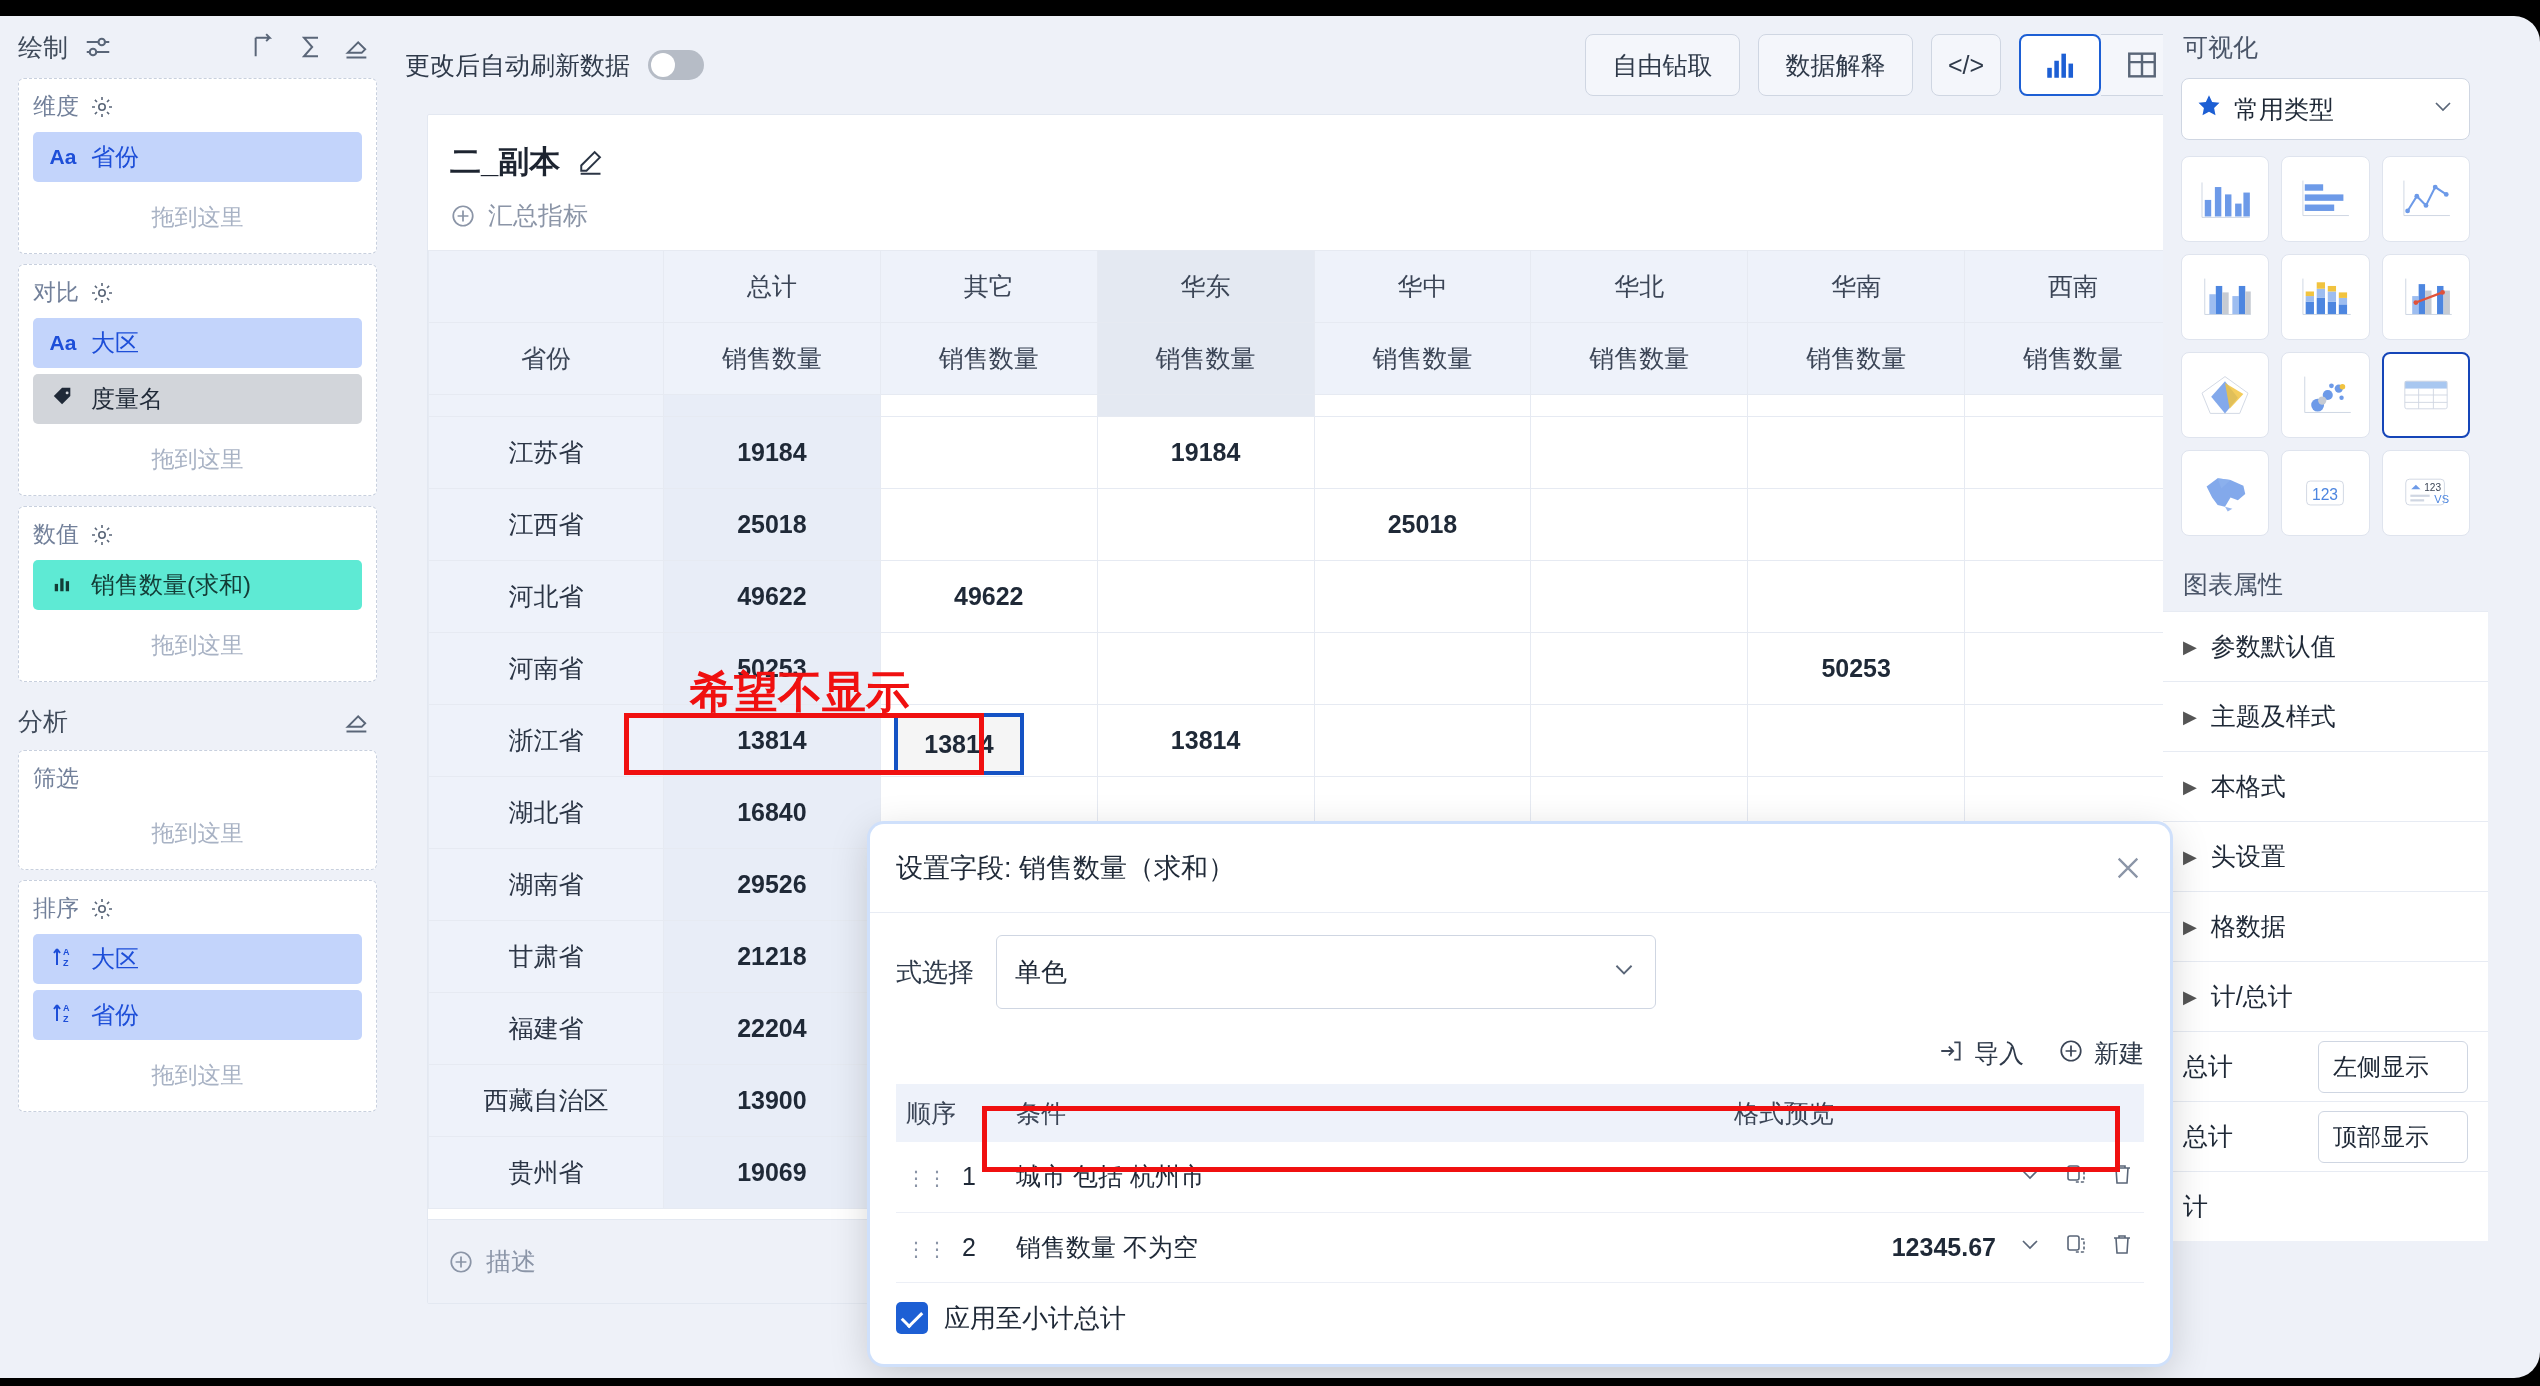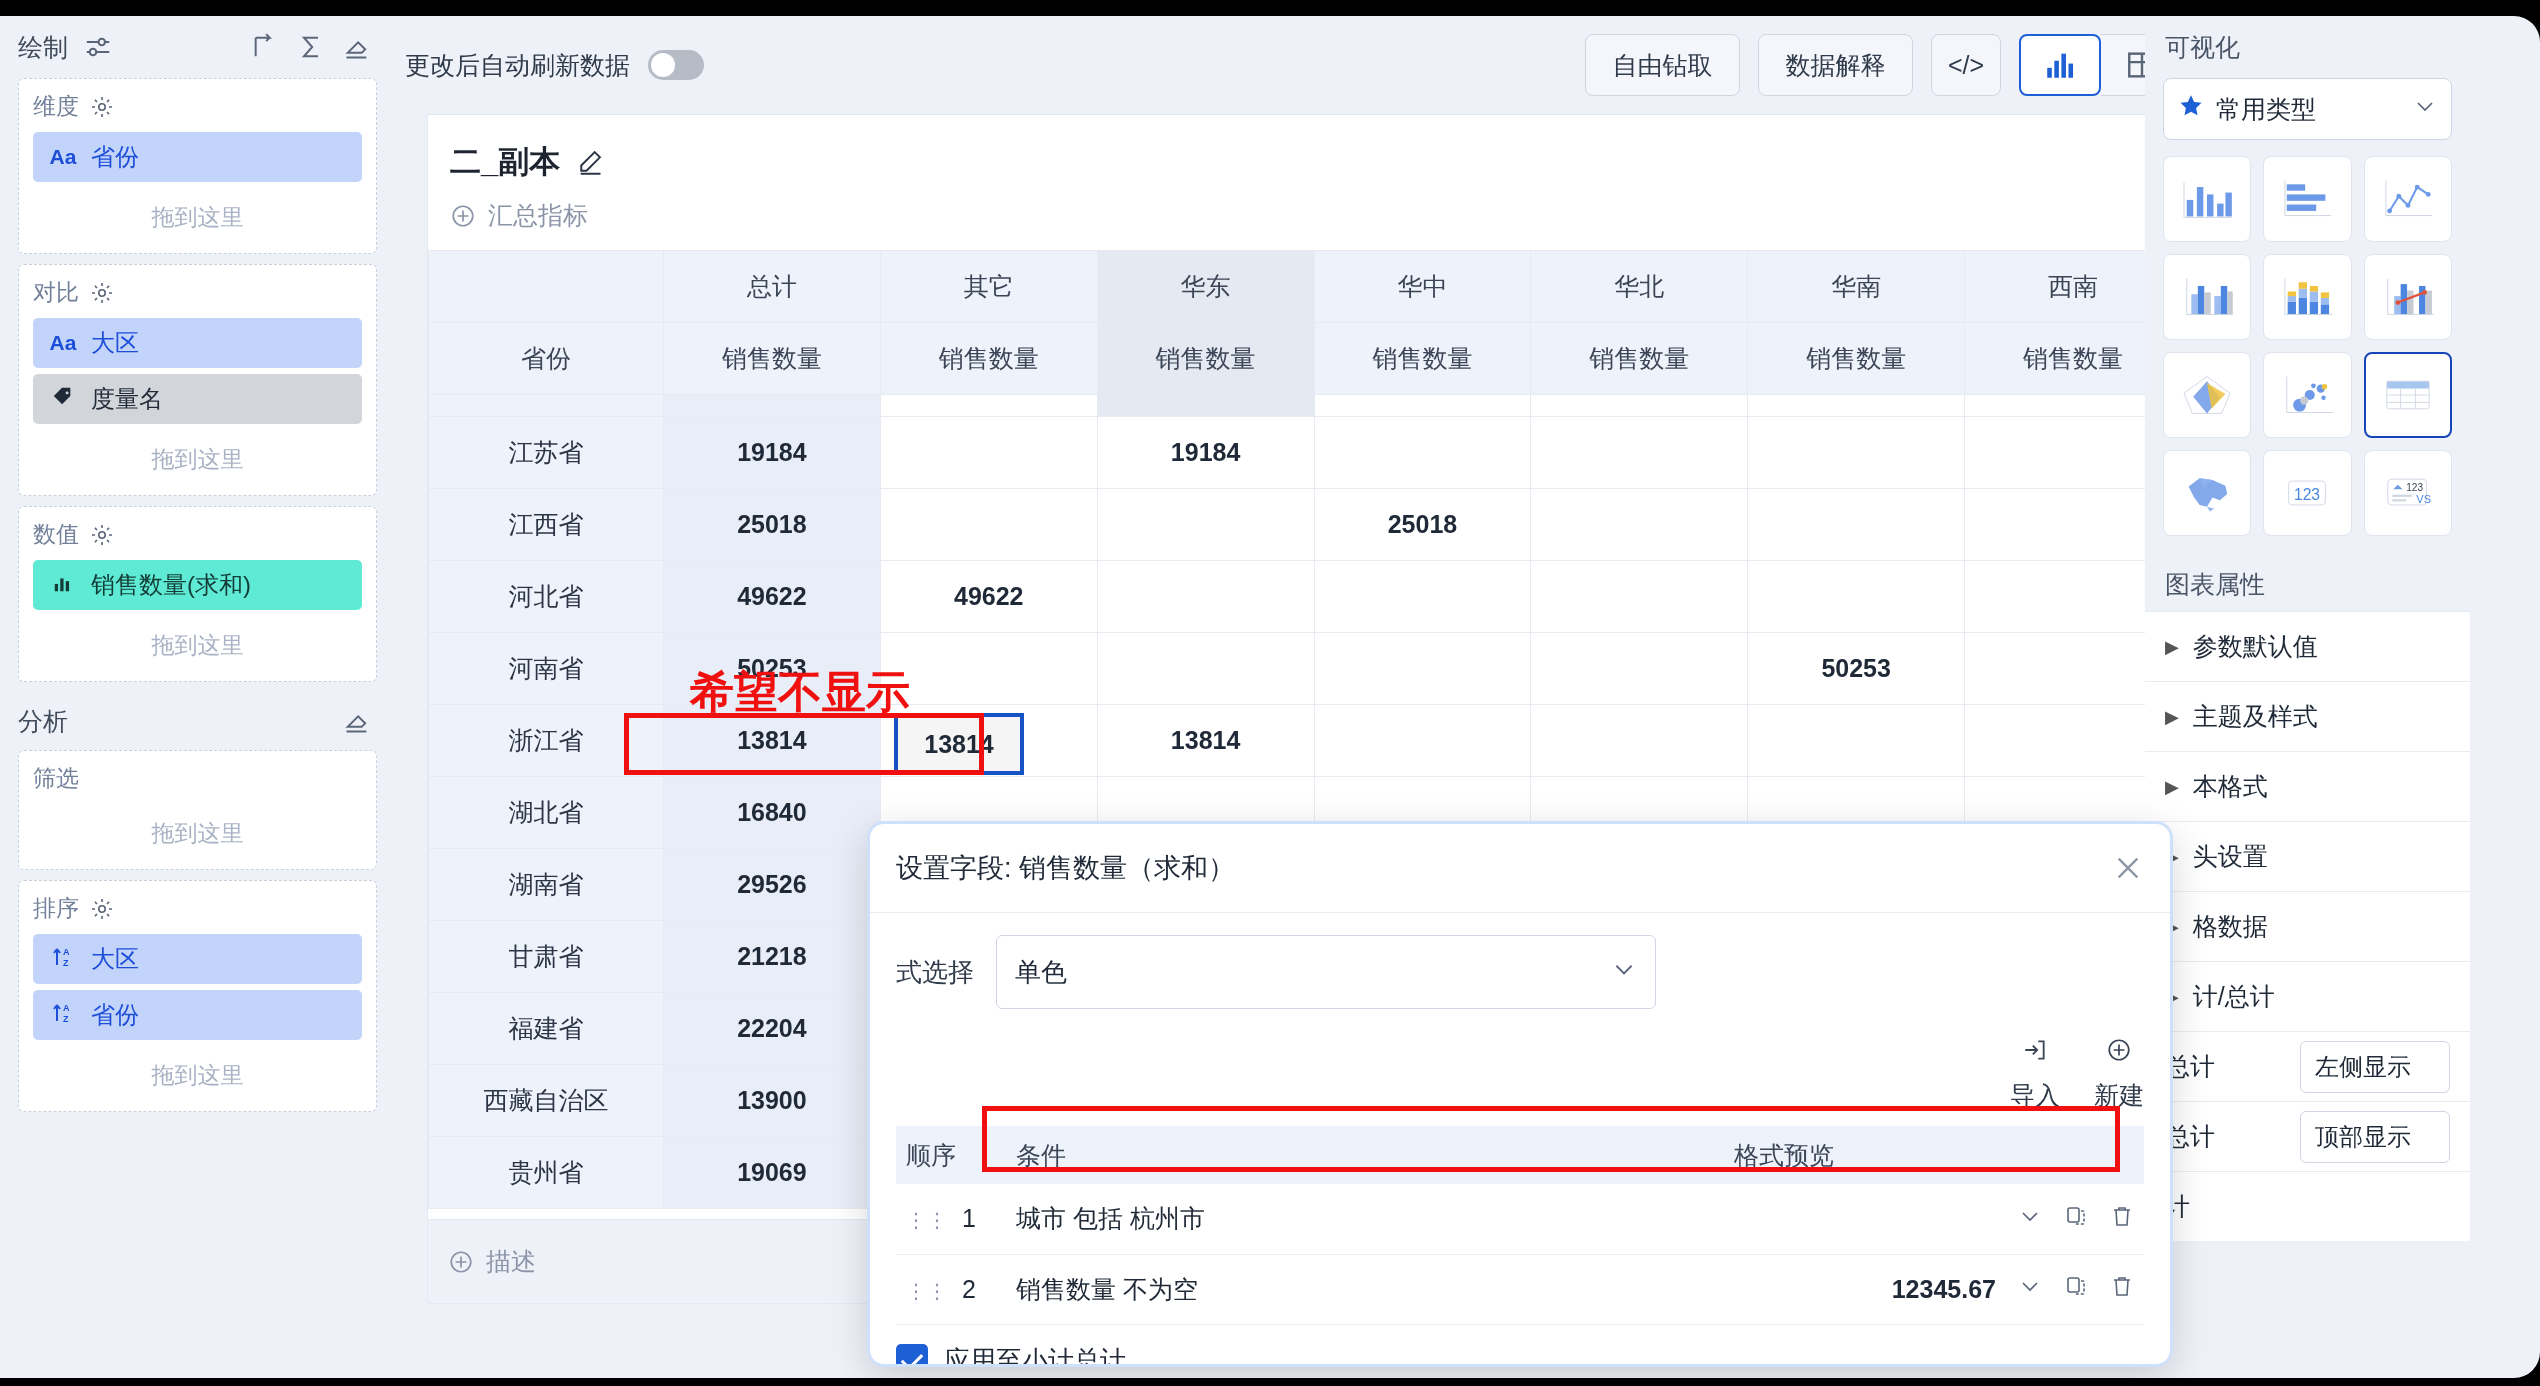--- a/index.html
+++ b/index.html
@@ -87,21 +87,21 @@
     font-family:"Liberation Sans","DejaVu Sans",sans-serif; }
   .bluebox { position:absolute; border:4px solid #1552c4; background:#f5f5f5; z-index:29;
     display:flex; align-items:center; justify-content:center; font-size:25px;
     font-weight:bold; color:#1f2937; }
 
   .canvas-foot { position:absolute; left:0; bottom:0; width:100%; height:84px;
     background:#eef1f8; border-top:1px solid #e3e8f1; display:flex; align-items:center;
     padding-left:20px; gap:12px; font-size:25px; color:#8b95a7; }
 
   
-  .right-pane { position:absolute; right:70px; top:0; width:325px; height:1362px;
+  .right-pane { position:absolute; right:52px; top:0; width:325px; height:1362px;
     background:#eef1f8; }
   .rp-head { height:62px; display:flex; align-items:center; padding:0 20px;
     font-size:25px; color:#4a5568; }
   .select-box { margin:0 18px; height:62px; background:#fff; border:1px solid #cfd6e2;
     border-radius:8px; display:flex; align-items:center; padding:0 14px; gap:12px;
     font-size:25px; color:#1f2937; }
   .select-box .sv { flex:1; }
   .chart-grid { display:grid; grid-template-columns:repeat(3,1fr); gap:12px;
     padding:16px 18px 8px 18px; }
   .cg-cell { height:86px; background:#fff; border:1px solid #dfe4ee; border-radius:8px;
@@ -125,21 +125,21 @@
   .modal-head .sp { flex:1; }
   .modal-body { padding:22px 26px 0 26px; }
   .field-row { display:flex; align-items:center; gap:22px; }
   .field-label { font-size:26px; color:#2f3a4a; white-space:nowrap; }
   .field-select { flex:1; max-width:660px; height:74px; border:1px solid #cfd6e2;
     border-radius:6px; background:#fff; display:flex; align-items:center; padding:0 18px;
     font-size:26px; color:#1f2937; }
   .field-select .sv { flex:1; }
   .tool-row { display:flex; justify-content:flex-end; gap:34px; margin-top:28px;
     font-size:25px; color:#2f3a4a; }
-  .tool-row .tb { display:flex; align-items:center; gap:10px;flex-direction:column; }
+  .tool-row .tb { display:flex; align-items:center; gap:10px; }
   table.cond { width:100%; border-collapse:collapse; margin-top:14px; }
   table.cond th { background:#eef2fa; font-weight:normal; font-size:25px; color:#3b4556;
     text-align:left; height:58px; padding:0 10px; }
   table.cond td { height:70px; font-size:25px; color:#1f2937; padding:0 10px;
     border-bottom:1px solid #eceff6; }
   .drag-h { color:#8a94a6; letter-spacing:1px; font-size:20px; }
   .cond-right { display:flex; align-items:center; justify-content:flex-end; gap:22px; }
   .modal-foot { display:flex; align-items:center; gap:16px; padding:18px 26px;
     font-size:26px; color:#1f2937; }
   .cbx { width:32px; height:32px; background:#1d5fd4; border-radius:5px; position:relative;

